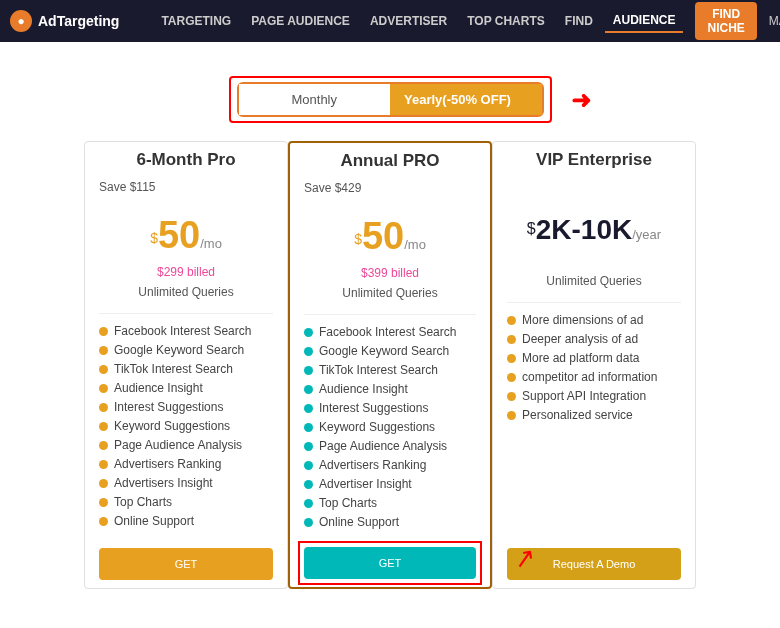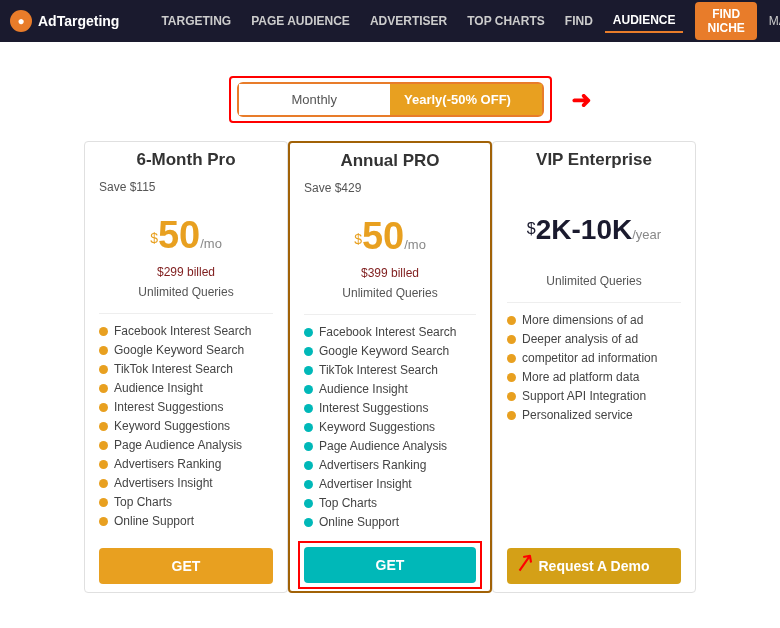--- a/index.html
+++ b/index.html
@@ -75,30 +75,30 @@
     }
     
     .card-title { text-align: center; font-size: 17px; font-weight: bold; color: #333; margin-bottom: 4px; }
     .card-save { font-size: 12px; color: #555; margin-bottom: 14px; }
     .card-price { text-align: center; margin-bottom: 2px; }
     .price-sup { font-size: 14px; color: #e8a020; vertical-align: super; }
     .price-main { font-size: 38px; font-weight: bold; color: #e8a020; }
     .price-period { font-size: 13px; color: #888; }
     .price-vip { font-size: 28px; font-weight: bold; color: #1a1a2e; }
     .price-vip-sup { font-size: 16px; color: #1a1a2e; vertical-align: super; }
-    .card-billed { text-align: center; font-size: 12px; color: #7f1d1d; }
+    .card-billed { text-align: center; font-size: 12px; color: #ec4899; }
     .card-unlimited { text-align: center; font-size: 12px; color: #555; margin-bottom: 4px; }
     .card-divider { border: none; border-top: 1px solid #eee; margin: 4px 0; }
     .feature-list { list-style: none; display: flex; flex-direction: column; gap: 5px; flex: 1; }
     .feature-item { display: flex; align-items: center; gap: 6px; font-size: 12px; color: #444; }
     .dot { width: 9px; height: 9px; border-radius: 50%; flex-shrink: 0; }
     .dot-orange { background: #e8a020; }
     .dot-teal { background: #00b8b8; }
     .card-btn {
-      margin-top: 12px; width: 100%; padding: 10px; border: none; border-radius: 4px; cursor: pointer; font-size: 14px; font-weight: bold; color: #fff;
+      margin-top: 12px; width: 100%; padding: 10px; border: none; border-radius: 4px; cursor: pointer; font-size: 11px; font-weight: normal; color: #fff;
     }
     .btn-orange { background: #e8a020; }
     .btn-teal { background: #00b8b8; }
     .btn-gold { background: #d4a017; margin-top: 29px; }
 
     
     .annual-get-wrap {
       position: relative; margin-top: 12px;
     }
     .annual-get-wrap::before {
@@ -288,25 +288,25 @@
       <li class="feature-item">
           <span class="dot dot-orange"></span>
           <span>More dimensions of ad</span>
         </li>
       <li class="feature-item">
           <span class="dot dot-orange"></span>
           <span>Deeper analysis of ad</span>
         </li>
       <li class="feature-item">
           <span class="dot dot-orange"></span>
+          <span>More ad platform data</span>
+        </li>
+      <li class="feature-item">
+          <span class="dot dot-orange"></span>
           <span>competitor ad information</span>
-        </li>
-      <li class="feature-item">
-          <span class="dot dot-orange"></span>
-          <span>More ad platform data</span>
         </li>
       <li class="feature-item">
           <span class="dot dot-orange"></span>
           <span>Support API Integration</span>
         </li>
       <li class="feature-item">
           <span class="dot dot-orange"></span>
           <span>Personalized service</span>
         </li>
     </ul>

